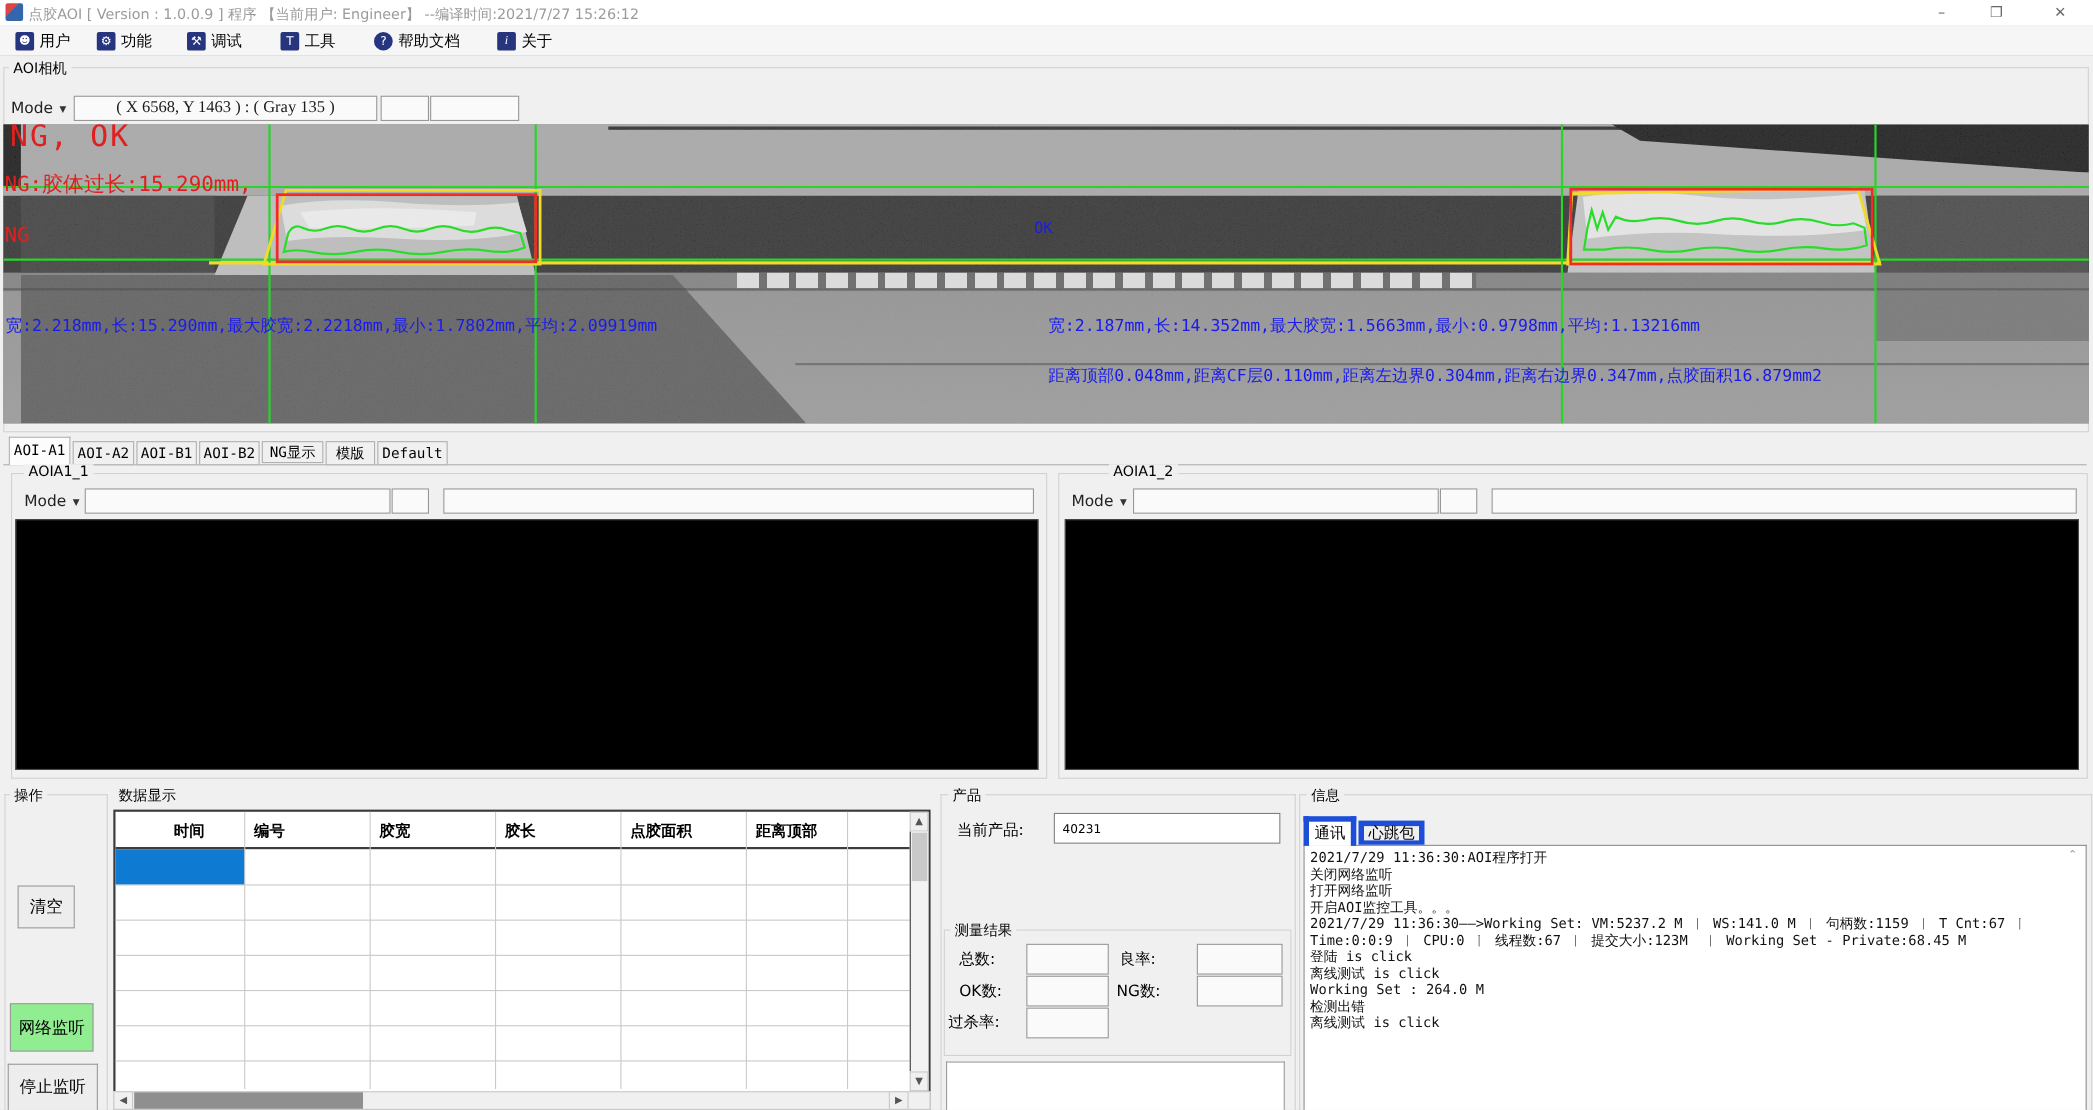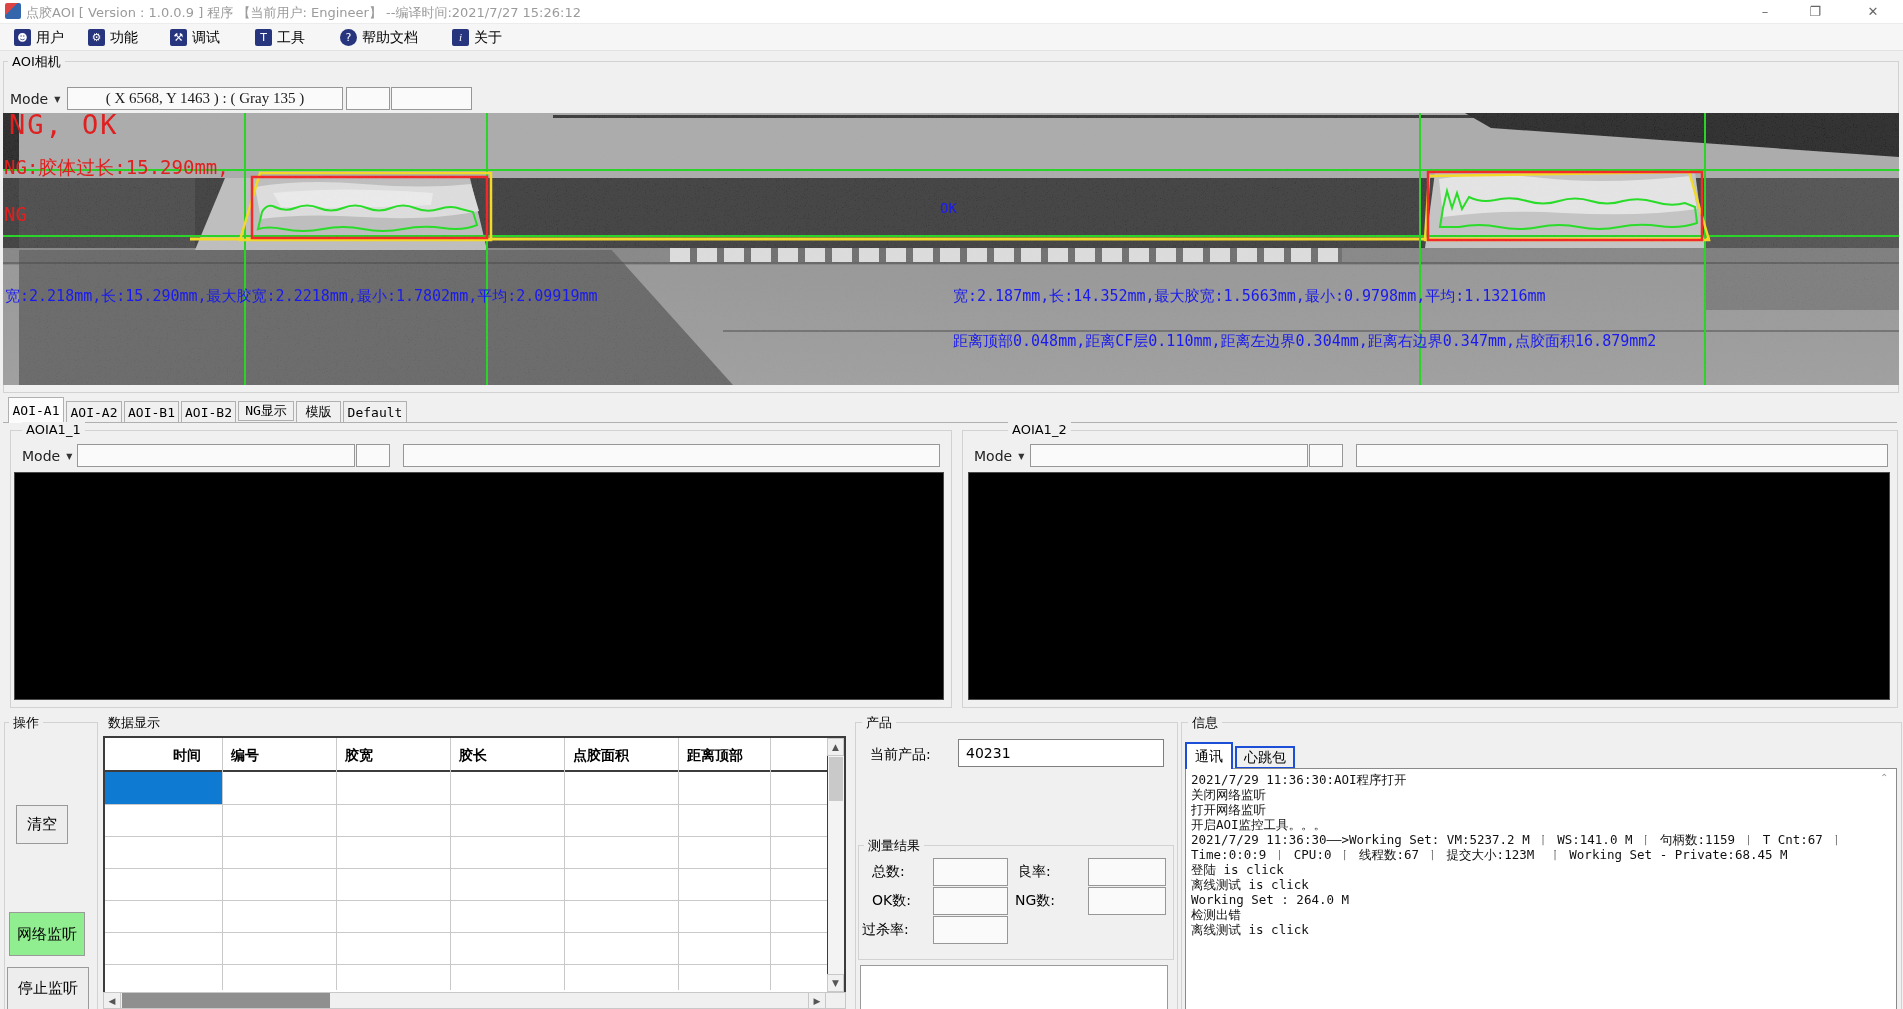--- a/index.html
+++ b/index.html
@@ -34,21 +34,21 @@
   .tab.active{background:#fcfcfc;border-bottom:none;z-index:4;}
   .blackbox{background:#000;border:1px solid #4a4a4a;box-sizing:border-box;}
   
   .btn{background:#ededed;border:1px solid #9a9a9a;display:flex;align-items:center;justify-content:center;font-size:15px;box-sizing:border-box;}
   
   .thead{font-weight:bold;font-size:14px;}
   .sep{background:#c9c9c9;}
   .sb{background:#f0f0f0;border:1px solid #c8c8c8;box-sizing:border-box;display:flex;align-items:center;justify-content:center;color:#555;font-size:9px;}
   
   .log{font-family:"DejaVu Sans Mono","Liberation Mono",monospace;font-size:12.5px;line-height:15.2px;color:#111;white-space:pre;}
-  .inftab{display:flex;align-items:center;justify-content:center;font-size:14px;border:2px solid #1d4ed8;box-sizing:border-box;}
+  .inftab{display:flex;align-items:center;justify-content:center;font-size:14px;border:5px solid #1d4ed8;box-sizing:border-box;}
 </style>
 </head>
 <body>
 
 <div class="app">
 
   <div class="abs titlebar">
     <div class="abs appicon"></div>
     <div class="abs apptitle">点胶AOI [ Version : 1.0.0.9 ]  程序 【当前用户:  Engineer】 --编译时间:2021/7/27 15:26:12</div>
     <div class="abs wbtn" style="left:1742px;">–</div>
@@ -186,21 +186,21 @@
   <div class="abs gbox" style="left:4px;top:722px;width:92px;height:287px;border-bottom:none;"></div>
   <div class="abs glabel" style="left:9px;top:714px;">操作</div>
   <div class="abs btn" style="left:16px;top:805px;width:52px;height:39px;">清空</div>
   <div class="abs btn" style="left:9px;top:912px;width:76px;height:44px;background:#90ee90;">网络监听</div>
   <div class="abs btn" style="left:7px;top:967px;width:82px;height:42px;border-bottom:none;">停止监听</div>
 
   <div class="abs glabel" style="left:104px;top:714px;">数据显示</div>
   <div class="abs" style="left:103px;top:736px;width:743px;height:273px;border:2px solid #3c3c3c;background:#fff;box-sizing:border-box;"></div>
 
   <div class="abs" style="left:105px;top:770px;width:722px;height:2px;background:#3c3c3c;"></div>
-  <div class="abs thead" style="left:130px;top:747px;padding-left:43px;">时间</div>
+  <div class="abs thead" style="left:115px;top:747px;padding-left:43px;">时间</div>
   <div class="abs thead" style="left:231px;top:747px;">编号</div>
   <div class="abs thead" style="left:345px;top:747px;">胶宽</div>
   <div class="abs thead" style="left:459px;top:747px;">胶长</div>
   <div class="abs thead" style="left:573px;top:747px;">点胶面积</div>
   <div class="abs thead" style="left:687px;top:747px;">距离顶部</div>
 
   <div class="abs sep" style="left:222px;top:738px;width:1px;height:252px;"></div>
   <div class="abs sep" style="left:336px;top:738px;width:1px;height:252px;"></div>
   <div class="abs sep" style="left:450px;top:738px;width:1px;height:252px;"></div>
   <div class="abs sep" style="left:564px;top:738px;width:1px;height:252px;"></div>
@@ -222,21 +222,21 @@
   <div class="abs sb" style="left:827px;top:974px;width:17px;height:18px;">▼</div>
 
   <div class="abs" style="left:103px;top:992px;width:743px;height:17px;background:#f0f0f0;border:1px solid #c8c8c8;box-sizing:border-box;"></div>
   <div class="abs sb" style="left:103px;top:992px;width:18px;height:17px;">◀</div>
   <div class="abs" style="left:122px;top:993px;width:208px;height:15px;background:#8f8f8f;"></div>
   <div class="abs sb" style="left:808px;top:992px;width:18px;height:17px;">▶</div>
 
   <div class="abs gbox" style="left:855px;top:722px;width:321px;height:287px;border-bottom:none;"></div>
   <div class="abs glabel" style="left:862px;top:714px;">产品</div>
   <div class="abs" style="left:870px;top:746px;font-size:14px;">当前产品:</div>
-  <div class="abs" style="left:958px;top:739px;width:206px;height:28px;background:#fff;border:1px solid #7f7f7f;box-sizing:border-box;display:flex;align-items:center;padding-left:7px;font-size:14px;">40231</div>
+  <div class="abs" style="left:958px;top:739px;width:206px;height:28px;background:#fff;border:1px solid #7f7f7f;box-sizing:border-box;display:flex;align-items:center;padding-left:7px;font-size:11px;">40231</div>
 
   <div class="abs gbox" style="left:858px;top:845px;width:314px;height:113px;"></div>
   <div class="abs glabel" style="left:864px;top:837px;">测量结果</div>
   <div class="abs" style="left:872px;top:863px;font-size:14px;">总数:</div>
   <div class="abs fld" style="left:933px;top:858px;width:73px;height:26px;"></div>
   <div class="abs" style="left:1018px;top:863px;font-size:14px;">良率:</div>
   <div class="abs fld" style="left:1088px;top:858px;width:76px;height:26px;"></div>
   <div class="abs" style="left:872px;top:892px;font-size:14px;">OK数:</div>
   <div class="abs fld" style="left:933px;top:887px;width:73px;height:26px;"></div>
   <div class="abs" style="left:1015px;top:892px;font-size:14px;">NG数:</div>

